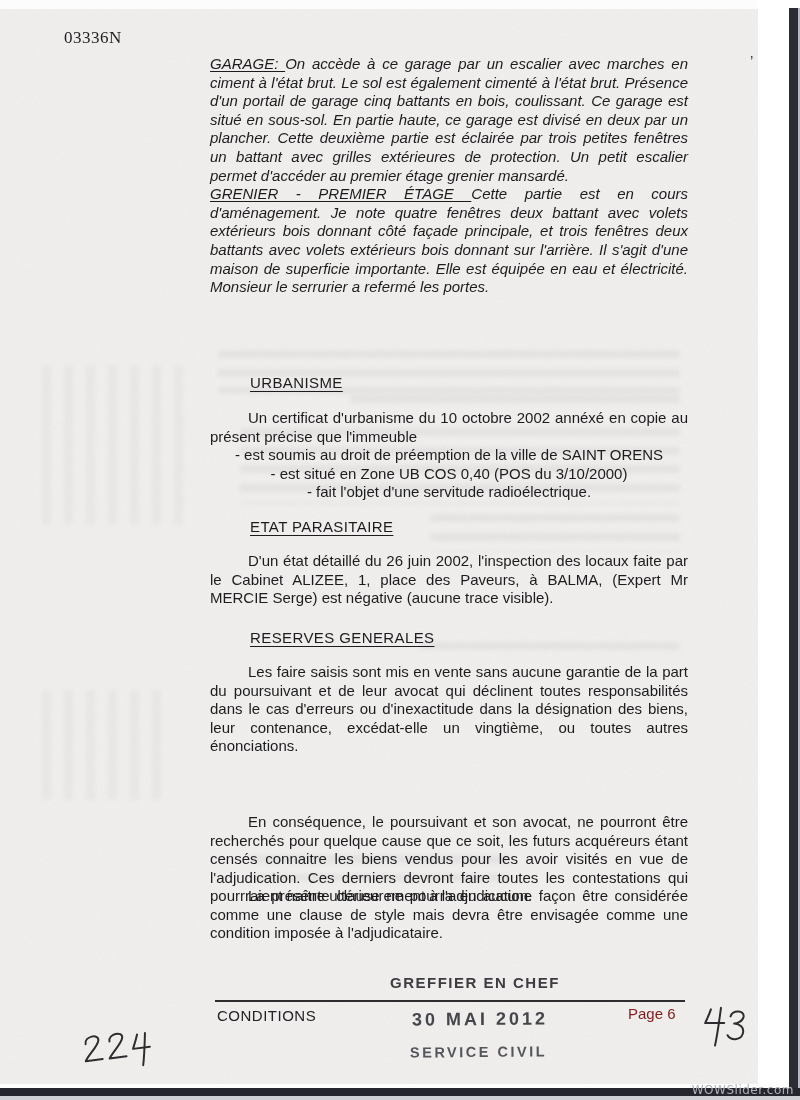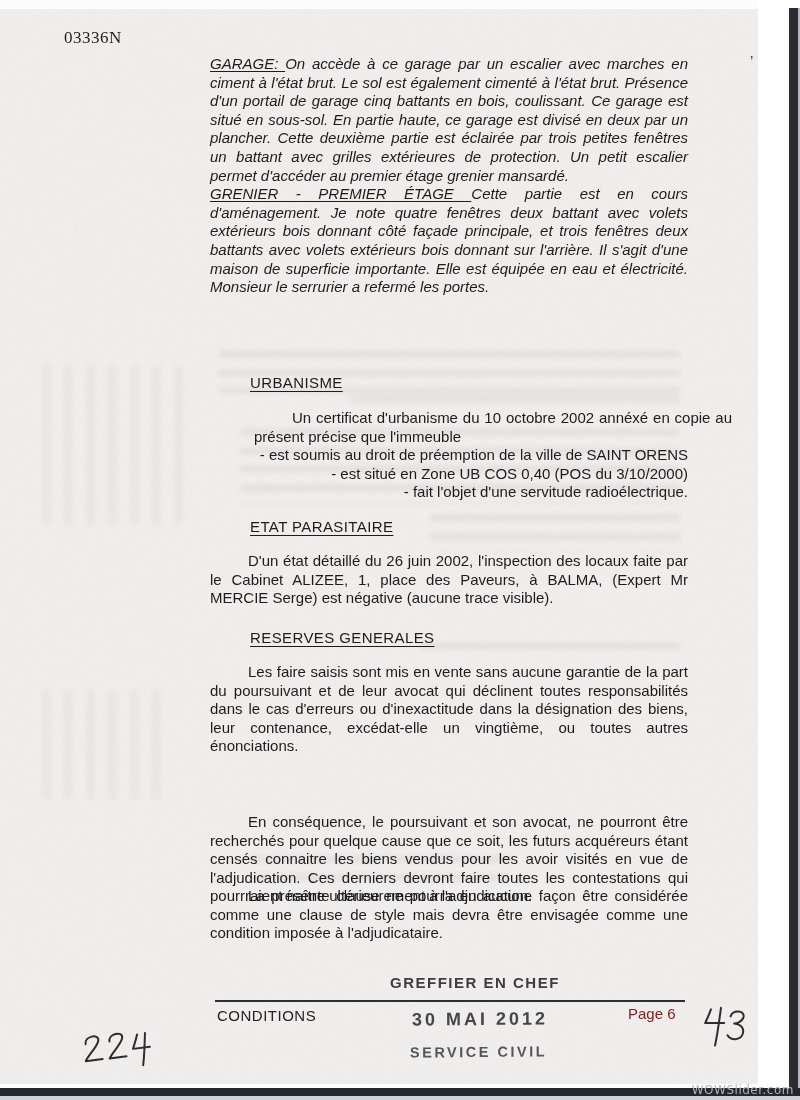--- a/index.html
+++ b/index.html
@@ -20,21 +20,21 @@
           font-size:17px;color:#1f1f22;letter-spacing:.5px;}
   .stray{position:absolute;left:750px;top:52px;font-size:15px;color:#3a3a3e;}
 
   .block{position:absolute;left:210px;width:478px;font-size:15px;line-height:18.6px;
          color:#1c1c1e;text-align:justify;}
   .italic{font-style:italic;}
   .u{text-decoration:underline;text-underline-offset:2px;}
   .heading{position:absolute;left:250px;font-size:15px;color:#1c1c1e;letter-spacing:.4px;
            text-decoration:underline;text-underline-offset:3px;}
   .indent{text-indent:38px;}
-  .bullets{text-align:right;}
+  .bullets{text-align:center;}
 
   .signature{position:absolute;left:390px;top:974px;font-size:15px;font-weight:700;
              color:#3c3c41;letter-spacing:1.5px;}
   .footline{position:absolute;left:215px;top:1000px;width:470px;height:2px;background:#2e2e31;}
   .conditions{position:absolute;left:217px;top:1007px;font-size:15px;color:#222226;letter-spacing:.5px;}
   .stamp-date{position:absolute;left:412px;top:1009px;font-size:18px;font-weight:700;
               color:#45454c;letter-spacing:3px;transform:rotate(-.5deg);}
   .page-label{position:absolute;left:628px;top:1005px;font-size:15px;color:#7f1d1d;}
   .stamp-service{position:absolute;left:410px;top:1044px;font-size:14.5px;font-weight:700;
                  color:#55555c;letter-spacing:2.5px;transform:rotate(-.5deg);}
@@ -76,21 +76,21 @@
 
   <div class="docref">03336N</div>
   <div class="stray">’</div>
 
   <div class="block italic" style="top:55px;">
     <div><span class="u">GARAGE: </span><span>On accède à ce garage par un escalier avec marches en ciment à l'état brut. Le sol est également cimenté à l'état brut. Présence d'un portail de garage cinq battants en bois, coulissant. Ce garage est situé en sous-sol. En partie haute, ce garage est divisé en deux par un plancher. Cette deuxième partie est éclairée par trois petites fenêtres un battant avec grilles extérieures de protection. Un petit escalier permet d'accéder au premier étage grenier mansardé.</span></div>
     <div><span class="u">GRENIER - PREMIER ÉTAGE </span><span>Cette partie est en cours d'aménagement. Je note quatre fenêtres deux battant avec volets extérieurs bois donnant côté façade principale, et trois fenêtres deux battants avec volets extérieurs bois donnant sur l'arrière. Il s'agit d'une maison de superficie importante. Elle est équipée en eau et électricité. Monsieur le serrurier a refermé les portes.</span></div>
   </div>
 
   <div class="heading" style="top:374px;">URBANISME</div>
-  <div class="block indent" style="top:409px;margin-left:44px;">Un certificat d'urbanisme du 10 octobre 2002 annéxé en copie au présent précise que l'immeuble</div>
+  <div class="block indent" style="top:409px;">Un certificat d'urbanisme du 10 octobre 2002 annéxé en copie au présent précise que l'immeuble</div>
   <div class="block bullets" style="top:446px;">
       <div>- est soumis au droit de préemption de la ville de SAINT ORENS</div>
       <div>- est situé en Zone UB  COS 0,40 (POS du 3/10/2000)</div>
       <div>- fait l'objet d'une servitude radioélectrique.</div>
     </div>
 
   <div class="heading" style="top:518px;">ETAT PARASITAIRE</div>
   <div class="block indent" style="top:552px;">D'un état détaillé du 26 juin 2002, l'inspection des locaux faite par le Cabinet ALIZEE, 1, place des Paveurs, à BALMA, (Expert Mr MERCIE Serge) est négative (aucune trace visible).</div>
 
   <div class="heading" style="top:629px;">RESERVES GENERALES</div>

